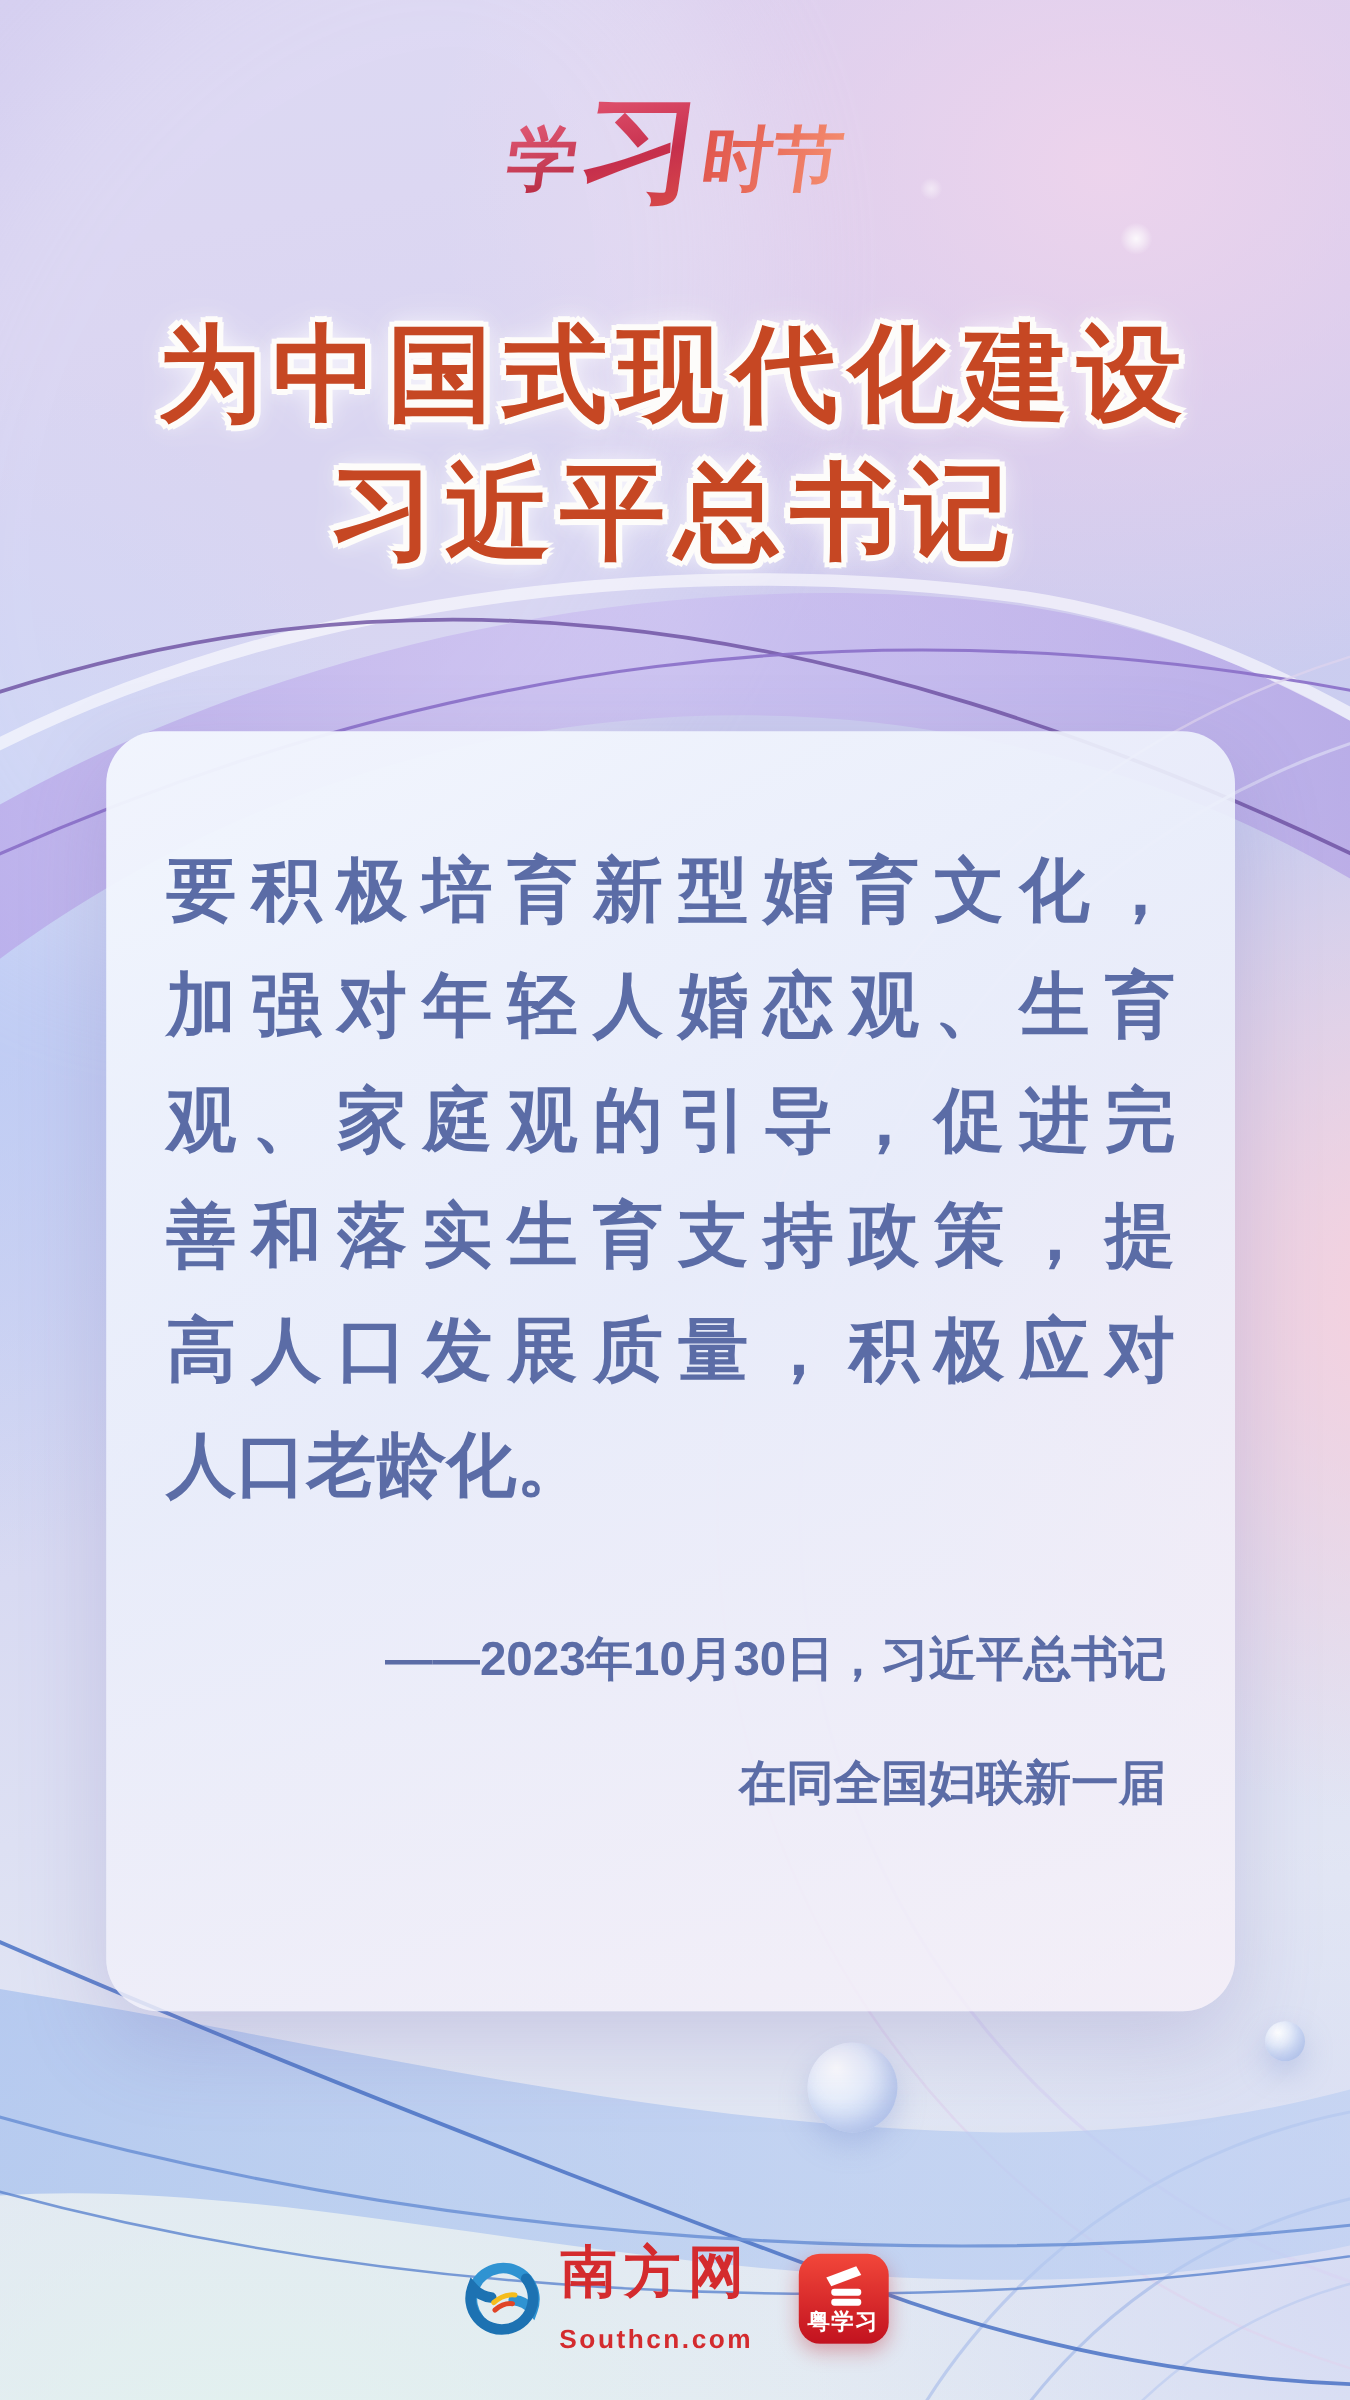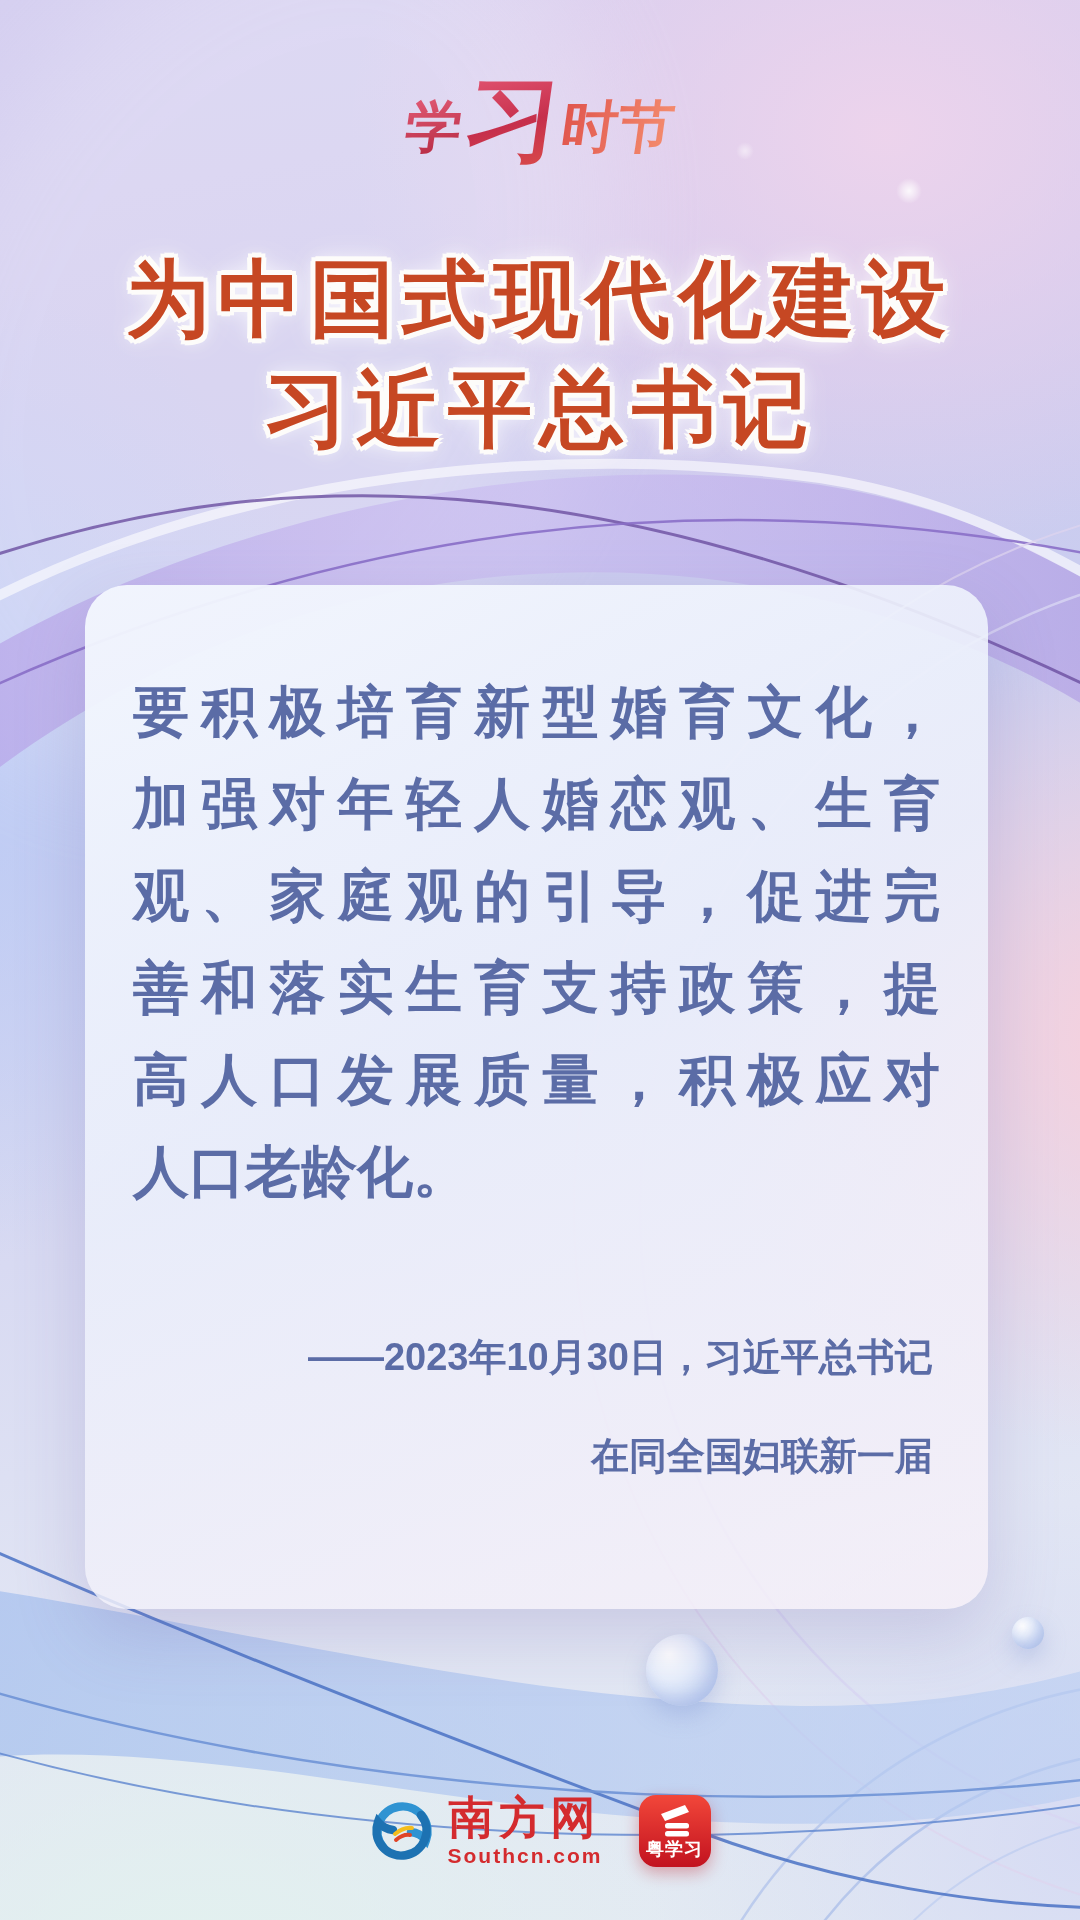--- a/index.html
+++ b/index.html
@@ -40,37 +40,37 @@
   }
 
   
   .card{position:absolute;left:85px;top:585px;width:903px;height:1024px;border-radius:42px;z-index:2;
     background:linear-gradient(155deg, rgba(243,247,254,.96) 0%, rgba(235,239,251,.88) 45%, rgba(247,240,248,.82) 100%);
     box-shadow:0 26px 70px rgba(108,94,170,.22);}
   .quote{position:absolute;left:48px;right:48px;top:82px;}
   .quote-line{display:flex;justify-content:space-between;align-items:center;height:92px;
     font-size:56px;font-weight:bold;color:#5b6ca6;}
   .quote-line.last{justify-content:flex-start;}
-  .attribution{position:absolute;left:48px;right:55px;top:723px;text-align:right;}
+  .attribution{position:absolute;left:48px;right:55px;top:694px;text-align:right;}
   .attr-line{font-size:38px;font-weight:bold;color:#5b6ca6;line-height:99px;white-space:nowrap;}
 
   
   .sphere{position:absolute;border-radius:50%;z-index:1;
     background:radial-gradient(circle at 32% 28%, #ffffff 0%, #e9f0fc 35%, #c6d5f3 72%, #afc3ea 100%);
     box-shadow:0 10px 22px rgba(128,148,208,.35), inset -6px -8px 14px rgba(150,165,220,.30);}
   .sphere.big{left:646px;top:1634px;width:72px;height:72px;}
   .sphere.small{left:1012px;top:1617px;width:32px;height:32px;}
 
   
   .footer{position:absolute;left:0;top:1794px;width:100%;z-index:3;
     display:flex;align-items:center;justify-content:center;gap:36px;}
   .southcn{display:flex;align-items:center;gap:12px;}
   .southcn-text{display:flex;flex-direction:column;align-items:center;}
   .southcn-name{font-size:45px;font-weight:900;color:#d42b2e;letter-spacing:6px;line-height:1.05;}
-  .southcn-domain{font-size:21px;font-weight:800;color:#d42b2e;letter-spacing:2px;margin-top:3px;}
+  .southcn-domain{font-size:21px;font-weight:800;color:#d42b2e;letter-spacing:2px;margin-top:19px;}
   .yuexuexi{position:relative;width:72px;height:72px;border-radius:17px;
     background:linear-gradient(180deg,#f2473a 0%,#c2121f 100%);
     box-shadow:0 6px 16px rgba(190,25,35,.35);}
   .yuexuexi svg{position:absolute;left:14px;top:5px;}
   .yuexuexi-name{position:absolute;left:0;bottom:6px;width:100%;text-align:center;
     font-size:18px;font-weight:bold;color:#ffffff;letter-spacing:1px;}
 </style>
 </head>
 <body>
 

